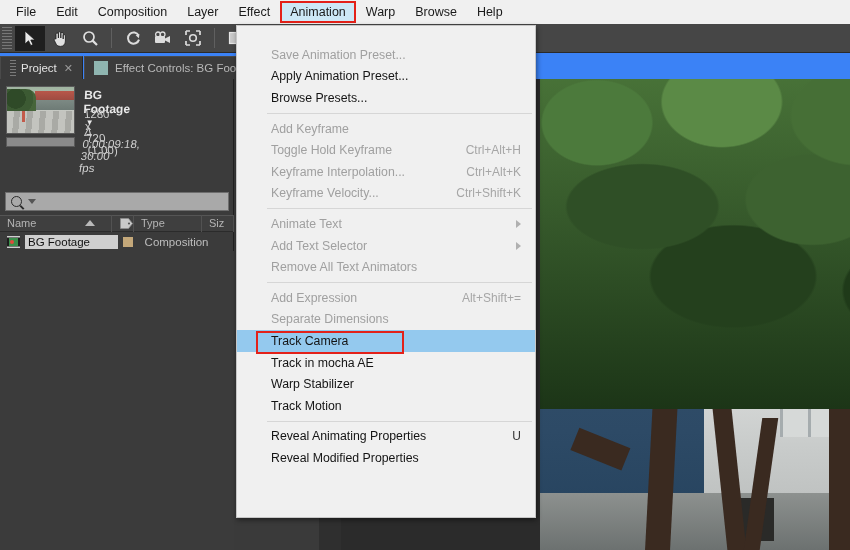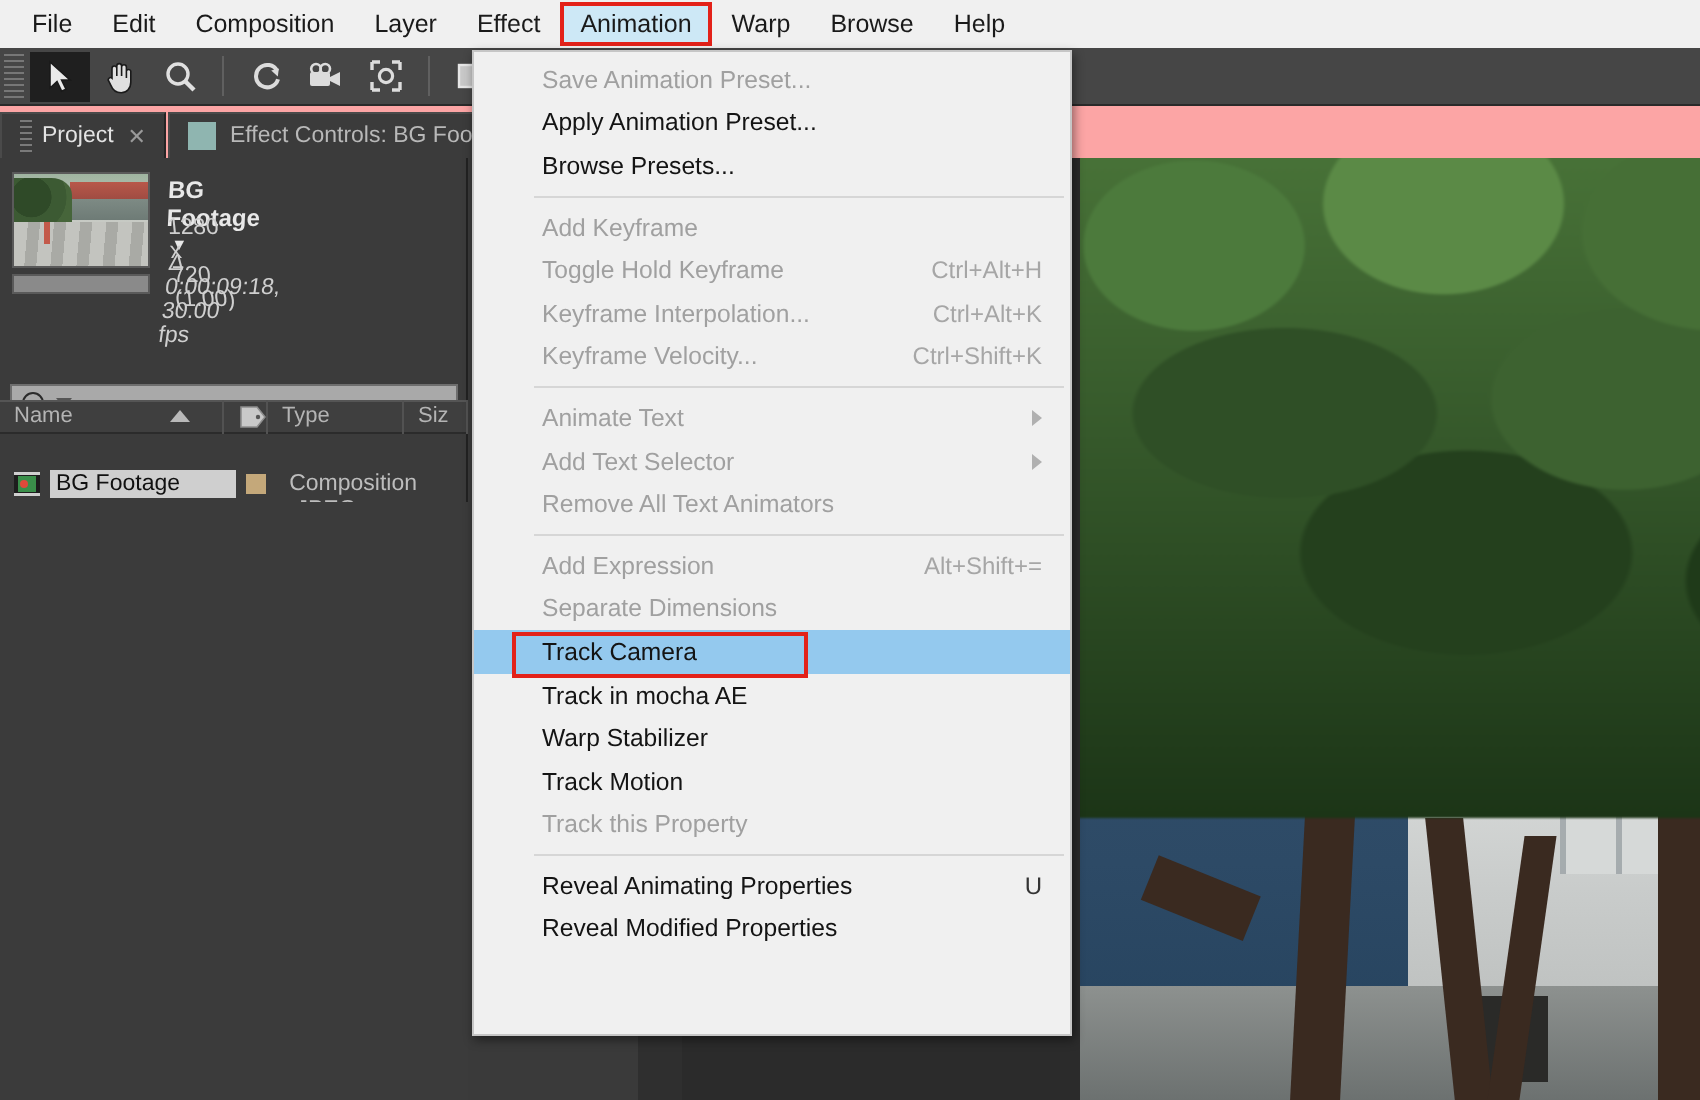--- a/index.html
+++ b/index.html
@@ -38,21 +38,21 @@
   .tool.sel{ background:#1f1f1f; }
   .tool svg{ display:block; }
   .tsep{ width:1px; height:20px; background:#606060; margin:0 6px; }
   .tri{ position:absolute; right:3px; bottom:2px; width:0;height:0;
     border-left:4px solid transparent; border-top:4px solid transparent;
     border-right:4px solid #cfcfcf; transform:rotate(0deg);}
 
   
   .tabbar{
     position:absolute; top:53px; left:0; width:850px; height:26px;
-    background:#fca5a5; display:flex; align-items:flex-end;
+    background:#3b82f6; display:flex; align-items:flex-end;
   }
   .ptab{
     height:23px; background:#3b3b3b; display:flex; align-items:center;
     padding:0 9px; font-size:11.5px; color:#b8b8b8; margin-right:1px;
     border-top:1px solid #4a4a4a; border-left:1px solid #4a4a4a;
     border-right:1px solid #252525; white-space:nowrap;
   }
   .ptab.on{ background:#3b3b3b; color:#e3e3e3; }
   .ptab .gp{ width:6px;height:16px; margin-right:5px;
     background:repeating-linear-gradient(to bottom,#7a7a7a 0 1px,transparent 1px 3px);}
@@ -84,21 +84,21 @@
   .searchrow{ position:absolute; top:110px; left:0; width:234px; height:24px;
     padding:3px 5px 0 5px; }
   .search{ height:19px; background:#a9a9a9; border:1px solid #6e6e6e;
     display:flex; align-items:center; padding-left:5px; }
   .search .mg{ width:11px;height:11px;border:1.6px solid #2b2b2b;border-radius:50%;position:relative;}
   .search .mg:after{content:"";position:absolute;width:1.6px;height:5px;background:#2b2b2b;
     right:-2px;bottom:-4px;transform:rotate(-45deg);}
   .search .dn{ width:0;height:0;border-left:4px solid transparent;border-right:4px solid transparent;
     border-top:5px solid #555; margin-left:6px;}
 
-  .colhdr{ position:absolute; top:121px; left:0; width:234px; height:17px;
+  .colhdr{ position:absolute; top:136px; left:0; width:234px; height:17px;
     background:#3f3f3f; border-top:1px solid #555; border-bottom:1px solid #2b2b2b;
     display:flex; align-items:center; font-size:11px; color:#b4b4b4; }
   .ch{ padding-left:7px; border-right:1px solid #525252; height:17px; line-height:17px; position:relative;}
   .ch.name{ width:112px; }
   .ch.tagc{ width:22px; display:flex;align-items:center;justify-content:center;}
   .ch.type{ width:68px; }
   .ch.size{ width:32px; }
   .sortarrow{ position:absolute; right:16px; top:5px; width:0;height:0;
     border-left:5px solid transparent;border-right:5px solid transparent;border-bottom:6px solid #b9b9b9;}
 
@@ -167,21 +167,21 @@
   .t3{left:39%;top:72%;width:3%;height:28%;transform:skewX(-8deg);}
   .t4{left:53%;top:66%;width:6%;height:34%;}
   .t6{left:6%;top:76%;width:10%;height:5%;transform:rotate(22deg);}
   .planter{position:absolute;left:35%;bottom:2%;width:8%;height:9%;background:#2a2a28;}
 
   
   .menu{
     position:absolute; top:25px; left:236px; width:300px; height:493px;
     background:#f0f0f0; border:1px solid #c6c6c6;
     box-shadow:1px 2px 5px rgba(0,0,0,.45); z-index:40;
-    padding:3px 0;
+    padding:18px 0;
   }
   .mi{
     height:21.6px; display:flex; align-items:center;
     padding-left:34px; padding-right:14px; font-size:12.3px; color:#141414;
     position:relative; white-space:nowrap;
   }
   .mi.dis{ color:#a0a0a0; }
   .mi .sc{ margin-left:auto; font-size:12px; color:#343434; }
   .mi.dis .sc{ color:#a6a6a6; }
   .mi .arw{ margin-left:auto; width:0;height:0;
@@ -431,23 +431,20 @@
     </div>
     <div class="mi">
       <span>Track in mocha AE</span>
     </div>
     <div class="mi">
       <span>Warp Stabilizer</span>
     </div>
     <div class="mi">
       <span>Track Motion</span>
     </div>
-    <div class="mi dis">
-      <span>Track this Property</span>
-    </div>
     <div class="msep"></div>
     <div class="mi">
       <span>Reveal Animating Properties</span>
       <span class="sc">U</span>
     </div>
     <div class="mi">
       <span>Reveal Modified Properties</span>
     </div>
   </div>
 

